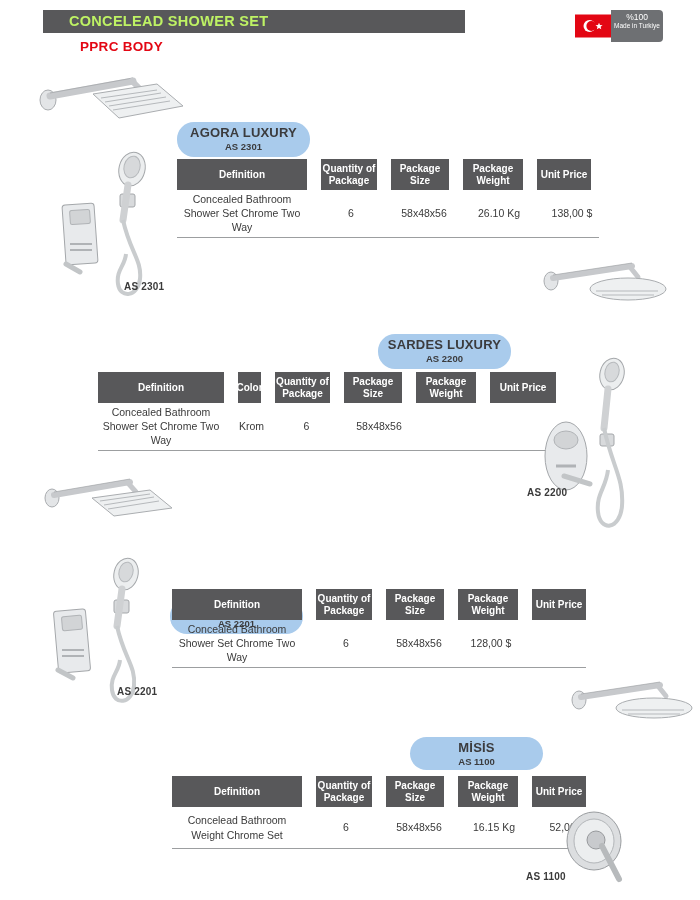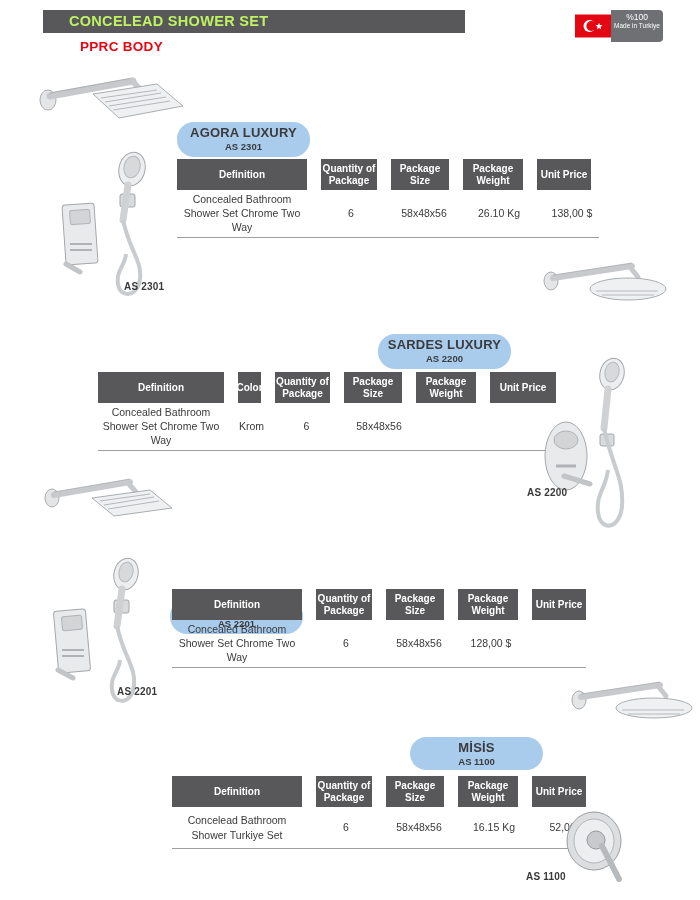--- a/index.html
+++ b/index.html
@@ -213,21 +213,21 @@
 
   <div class="tbl t5" style="left:172px; top:776px;">
     <div class="thead">
       <div class="th cc0">Definition</div>
       <div class="th cc1">Quantity of Package</div>
       <div class="th cc2">Package Size</div>
       <div class="th cc3">Package Weight</div>
       <div class="th cc4">Unit Price</div>
     </div>
     <div class="trow">
-      <div class="td cc0">Concelead Bathroom Shower Turkiye Set</div>
+      <div class="td cc0">Concelead Bathroom Weight Chrome Set</div>
       <div class="td cc1">6</div>
       <div class="td cc2">58x48x56</div>
       <div class="td cc3">16.15 Kg</div>
       <div class="td cc4">52,00 $</div>
     </div>
   </div>
 
   <svg class="art" style="left:568px; top:672px;" width="130" height="58" viewBox="0 0 130 58">
     <ellipse cx="11" cy="28" rx="7" ry="9" fill="#e3e5e7" stroke="#a9acaf"></ellipse>
     <path d="M13,25 L92,13" stroke="#c7c9cc" stroke-width="6" stroke-linecap="round"></path>

